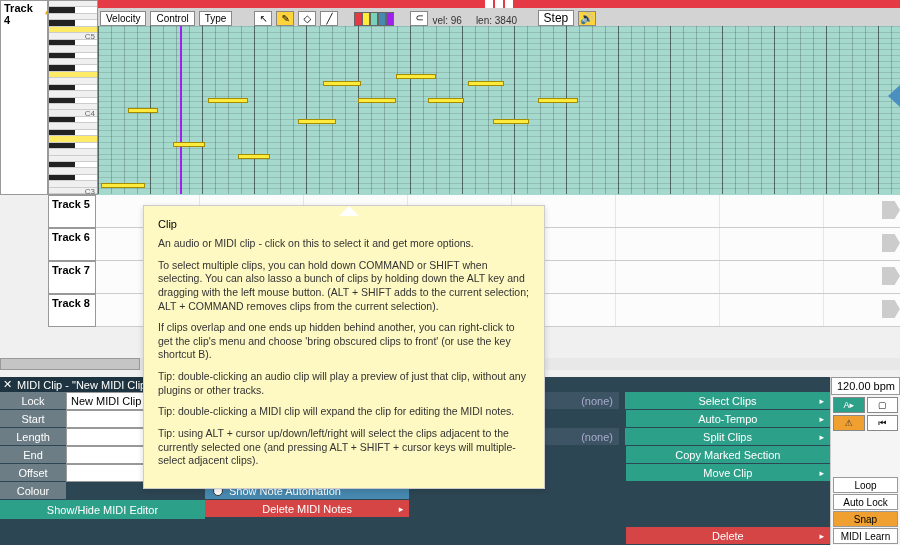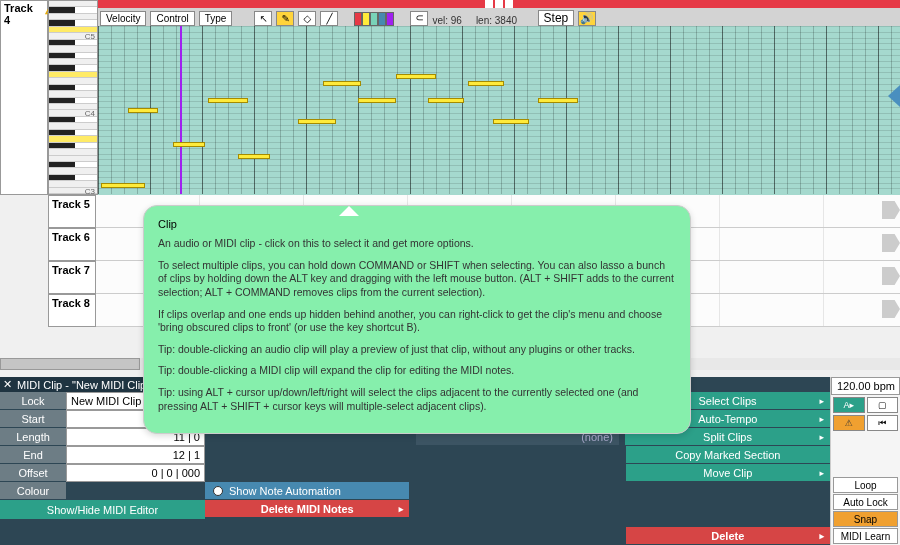--- a/index.html
+++ b/index.html
@@ -45,21 +45,21 @@
 
 
 .tracks-area { position: relative; }
 .track-row { display: flex; height: 33px; }
 .track-row .th { width: 48px; background: #fff; border: 1px solid #999; padding: 2px 3px; font-weight: bold; margin-left: 48px; }
 .track-row .tlane { flex: 1; background: #fcfcfc; border-bottom: 1px solid #ccc;
   background-image: repeating-linear-gradient(to right, transparent 0 103px, #e6e6e6 103px 104px); position:relative;}
 .arrow-marker { position:absolute; right:0; top:6px; width:18px; height:18px; background:#ccc; clip-path:polygon(0 0,70% 0,100% 50%,70% 100%,0 100%);}
 
 
-.tooltip { position: absolute; left: 143px; top: 205px; width: 548px; background: #86efac; border: 1px solid #ccc; border-radius: 14px; padding: 12px 14px; box-shadow: 0 2px 6px rgba(0,0,0,.15); z-index: 100; }
+.tooltip { position: absolute; left: 143px; top: 205px; width: 402px; background: #fef9c3; border: 1px solid #ccc; border-radius: 0; padding: 12px 14px; box-shadow: 0 2px 6px rgba(0,0,0,.15); z-index: 100; }
 .tooltip::before { content:""; position:absolute; top:-10px; left:195px; border:10px solid transparent; border-bottom-color:#fff; }
 .tooltip h4 { font-size: 11px; margin-bottom: 7px; font-weight: normal; }
 .tooltip p { margin-bottom: 8px; line-height: 1.3; font-size: 10.5px; color: #333; }
 .tooltip .green { color: #2a7a2a; }
 
 
 .hscroll { height: 12px; background: #e8e8e8; margin-top: 0px; position: relative; }
 .hscroll .thumb { position: absolute; left: 0; width: 140px; top: 0; bottom: 0; background: #c5c5c5; border: 1px solid #999; }
 
 
@@ -76,21 +76,21 @@
 .show-hide-btn { height: 19px; background: #2ca089; color: #fff; display: flex; align-items: center; justify-content: center; font-size: 11px; cursor:pointer; }
 
 .mid-col { flex: 1; background: #2d4654; display: flex; flex-direction: column; padding-top:15px; }
 .mid-row { height: 18px; display: flex; gap: 0; }
 .pill { flex: 1; color: #fff; display: flex; align-items: center; padding: 0 8px; font-size: 11px; position: relative; cursor:pointer; margin-bottom:1px; }
 .pill.center { justify-content: center; }
 .pill .arrow { position: absolute; right: 6px; font-size: 9px; }
 .pill .radio { width: 10px; height: 10px; border-radius: 50%; background: #ffd43b; margin-right: 6px; border:1px solid #333;}
 .orange-pill { background: #e67e3b; }
 .blue-pill { background: #4789b0; }
-.red-pill { background: #d64545; font-weight: bold; }
+.red-pill { background: #d64545; }
 .gray-none { background: #3c5463; color: #aac; justify-content:flex-end; padding-right:6px;}
 .green-pill { background: #2ca089; }
 .spacer-col { width: 6px; }
 
 .right-col { width: 70px; background: #f5f5f5; display: flex; flex-direction: column; border-left: 1px solid #ccc;}
 .bpm-box { height: 18px; background: #fff; border: 1px solid #999; display: flex; align-items: center; justify-content: flex-end; padding: 0 4px; font-size: 11px; margin:0 0 2px 0;}
 .small-btn-row { display: flex; gap: 2px; padding: 0 2px 2px 2px; }
 .small-btn { flex: 1; height: 16px; border: 1px solid #888; font-size: 9px; display:flex; align-items:center; justify-content:center; }
 .sb-green{ background:#2ca089; color:#fff;}
 .sb-white{ background:#fff;}

